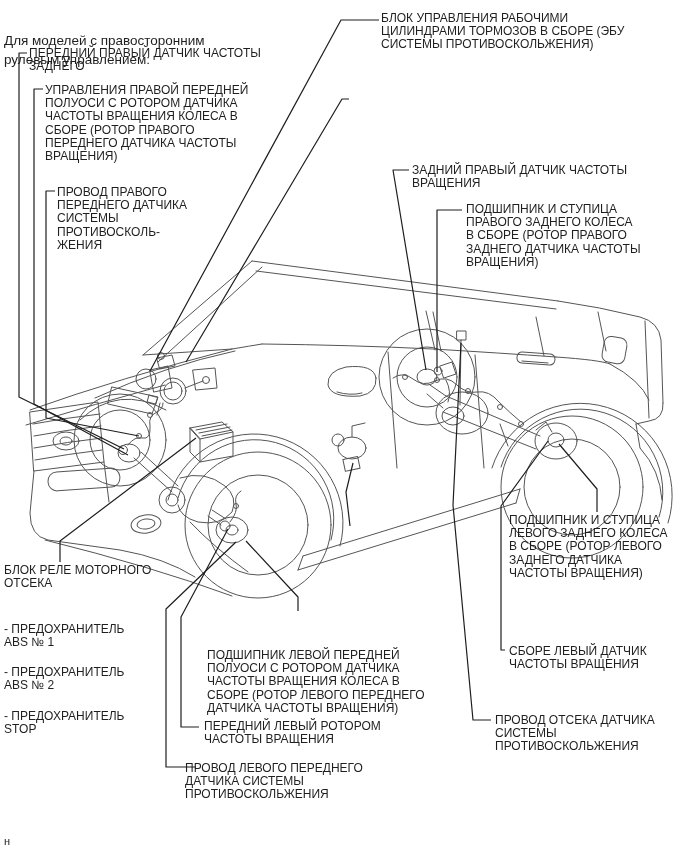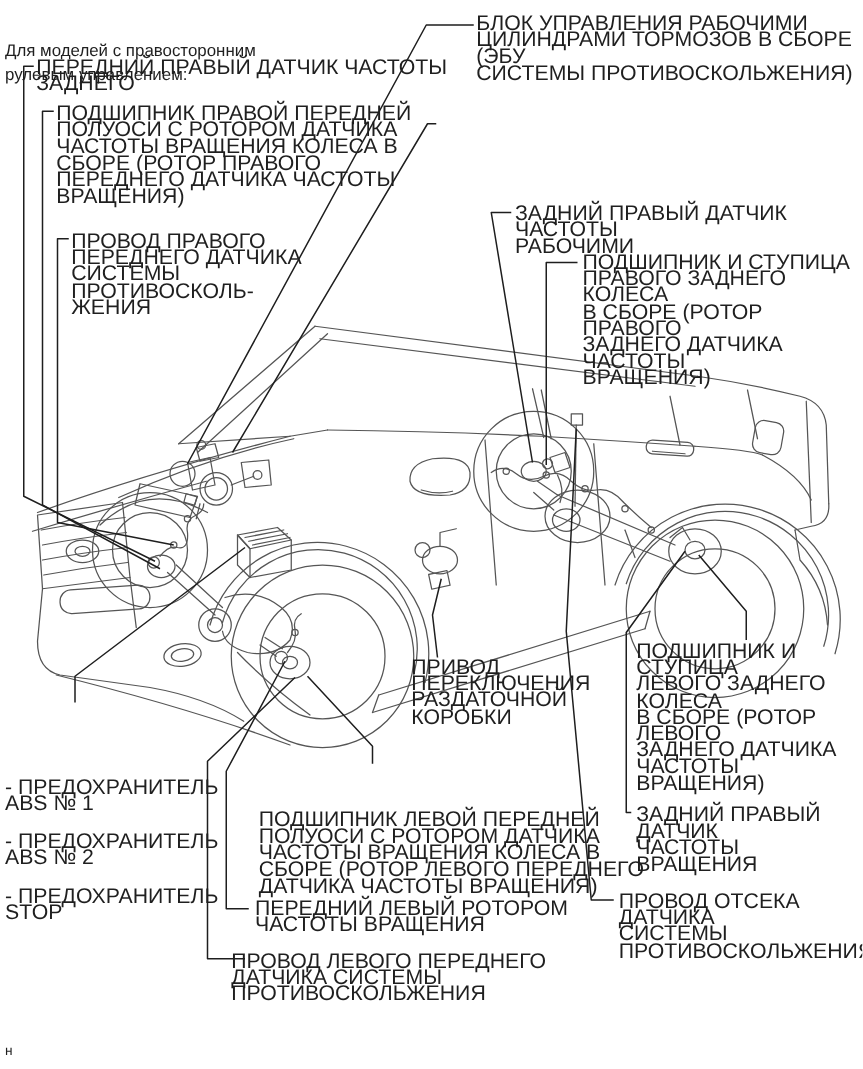--- a/index.html
+++ b/index.html
@@ -2,21 +2,21 @@
 <html><head>
 <meta charset="utf-8">
 <style>
   html,body{margin:0;padding:0;background:#fff;}
   #stage{
     position:relative;width:690px;height:855px;background:#ffffff;overflow:hidden;
     font-family:"Liberation Sans","DejaVu Sans",sans-serif;color:#1f1f1f;
   }
   #art{position:absolute;left:0;top:0;width:690px;height:855px;}
   .callout{
-    position:absolute;font-size:17px;line-height:13.2px;
+    position:absolute;font-size:12px;line-height:13.2px;
     white-space:pre-line;letter-spacing:0;color:#1f1f1f;
   }
   .heading{
     position:absolute;font-size:13.5px;line-height:19px;white-space:pre-line;color:#1f1f1f;margin-top:26px;
   }
   .footnote{position:absolute;font-size:11px;line-height:12px;color:#1f1f1f;}
 </style>
 </head>
 <body>
 
@@ -192,82 +192,80 @@
       <polyline points="491,720 473,720 453,505 461,343"></polyline>
     </g>
   </svg>
 
   <div class="heading" style="left:4px;top:5px">Для моделей с правосторонним
 рулевым управлением:</div>
 
   <div class="callout" style="left:29px;top:47px">ПЕРЕДНИЙ ПРАВЫЙ ДАТЧИК ЧАСТОТЫ
 ЗАДНЕГО</div>
 
-  <div class="callout" style="left:45px;top:84px">ПОДШИПНИК ПРАВОЙ ПЕРЕДНЕЙ
+  <div class="callout" style="left:45px;top:84px">УПРАВЛЕНИЯ ПРАВОЙ ПЕРЕДНЕЙ
 ПОЛУОСИ С РОТОРОМ ДАТЧИКА
 ЧАСТОТЫ ВРАЩЕНИЯ КОЛЕСА В
 СБОРЕ (РОТОР ПРАВОГО
 ПЕРЕДНЕГО ДАТЧИКА ЧАСТОТЫ
 ВРАЩЕНИЯ)</div>
 
   <div class="callout" style="left:57px;top:186px">ПРОВОД ПРАВОГО
 ПЕРЕДНЕГО ДАТЧИКА
 СИСТЕМЫ
 ПРОТИВОСКОЛЬ-
 ЖЕНИЯ</div>
 
   <div class="callout" style="left:381px;top:12px">БЛОК УПРАВЛЕНИЯ РАБОЧИМИ
 ЦИЛИНДРАМИ ТОРМОЗОВ В СБОРЕ (ЭБУ
 СИСТЕМЫ ПРОТИВОСКОЛЬЖЕНИЯ)</div>
 
 
   <div class="callout" style="left:412px;top:164px">ЗАДНИЙ ПРАВЫЙ ДАТЧИК ЧАСТОТЫ
-РАБОЧИМИ</div>
+ВРАЩЕНИЯ</div>
 
   <div class="callout" style="left:466px;top:203px">ПОДШИПНИК И СТУПИЦА
 ПРАВОГО ЗАДНЕГО КОЛЕСА
 В СБОРЕ (РОТОР ПРАВОГО
 ЗАДНЕГО ДАТЧИКА ЧАСТОТЫ
 ВРАЩЕНИЯ)</div>
 
+  <div class="callout" style="left:4px;top:564px">БЛОК РЕЛЕ МОТОРНОГО
+ОТСЕКА</div>
 
   <div class="callout" style="left:4px;top:623px">- ПРЕДОХРАНИТЕЛЬ
 ABS № 1</div>
 
   <div class="callout" style="left:4px;top:666px">- ПРЕДОХРАНИТЕЛЬ
 ABS № 2</div>
 
   <div class="callout" style="left:4px;top:710px">- ПРЕДОХРАНИТЕЛЬ
 STOP</div>
 
-  <div class="callout" style="left:329px;top:527px">ПРИВОД
-ПЕРЕКЛЮЧЕНИЯ
-РАЗДАТОЧНОЙ
-КОРОБКИ</div>
 
   <div class="callout" style="left:207px;top:649px">ПОДШИПНИК ЛЕВОЙ ПЕРЕДНЕЙ
 ПОЛУОСИ С РОТОРОМ ДАТЧИКА
 ЧАСТОТЫ ВРАЩЕНИЯ КОЛЕСА В
 СБОРЕ (РОТОР ЛЕВОГО ПЕРЕДНЕГО
 ДАТЧИКА ЧАСТОТЫ ВРАЩЕНИЯ)</div>
 
   <div class="callout" style="left:204px;top:720px">ПЕРЕДНИЙ ЛЕВЫЙ РОТОРОМ
 ЧАСТОТЫ ВРАЩЕНИЯ</div>
 
   <div class="callout" style="left:185px;top:762px">ПРОВОД ЛЕВОГО ПЕРЕДНЕГО
 ДАТЧИКА СИСТЕМЫ
 ПРОТИВОСКОЛЬЖЕНИЯ</div>
 
   <div class="callout" style="left:509px;top:514px">ПОДШИПНИК И СТУПИЦА
 ЛЕВОГО ЗАДНЕГО КОЛЕСА
 В СБОРЕ (РОТОР ЛЕВОГО
 ЗАДНЕГО ДАТЧИКА
 ЧАСТОТЫ ВРАЩЕНИЯ)</div>
 
-  <div class="callout" style="left:509px;top:645px">ЗАДНИЙ ПРАВЫЙ ДАТЧИК
+  <div class="callout" style="left:509px;top:645px">СБОРЕ ЛЕВЫЙ ДАТЧИК
 ЧАСТОТЫ ВРАЩЕНИЯ</div>
 
   <div class="callout" style="left:495px;top:714px">ПРОВОД ОТСЕКА ДАТЧИКА
 СИСТЕМЫ
 ПРОТИВОСКОЛЬЖЕНИЯ</div>
 
   <div class="footnote" style="left:4px;top:835px">н</div>
 
 </div>
 

